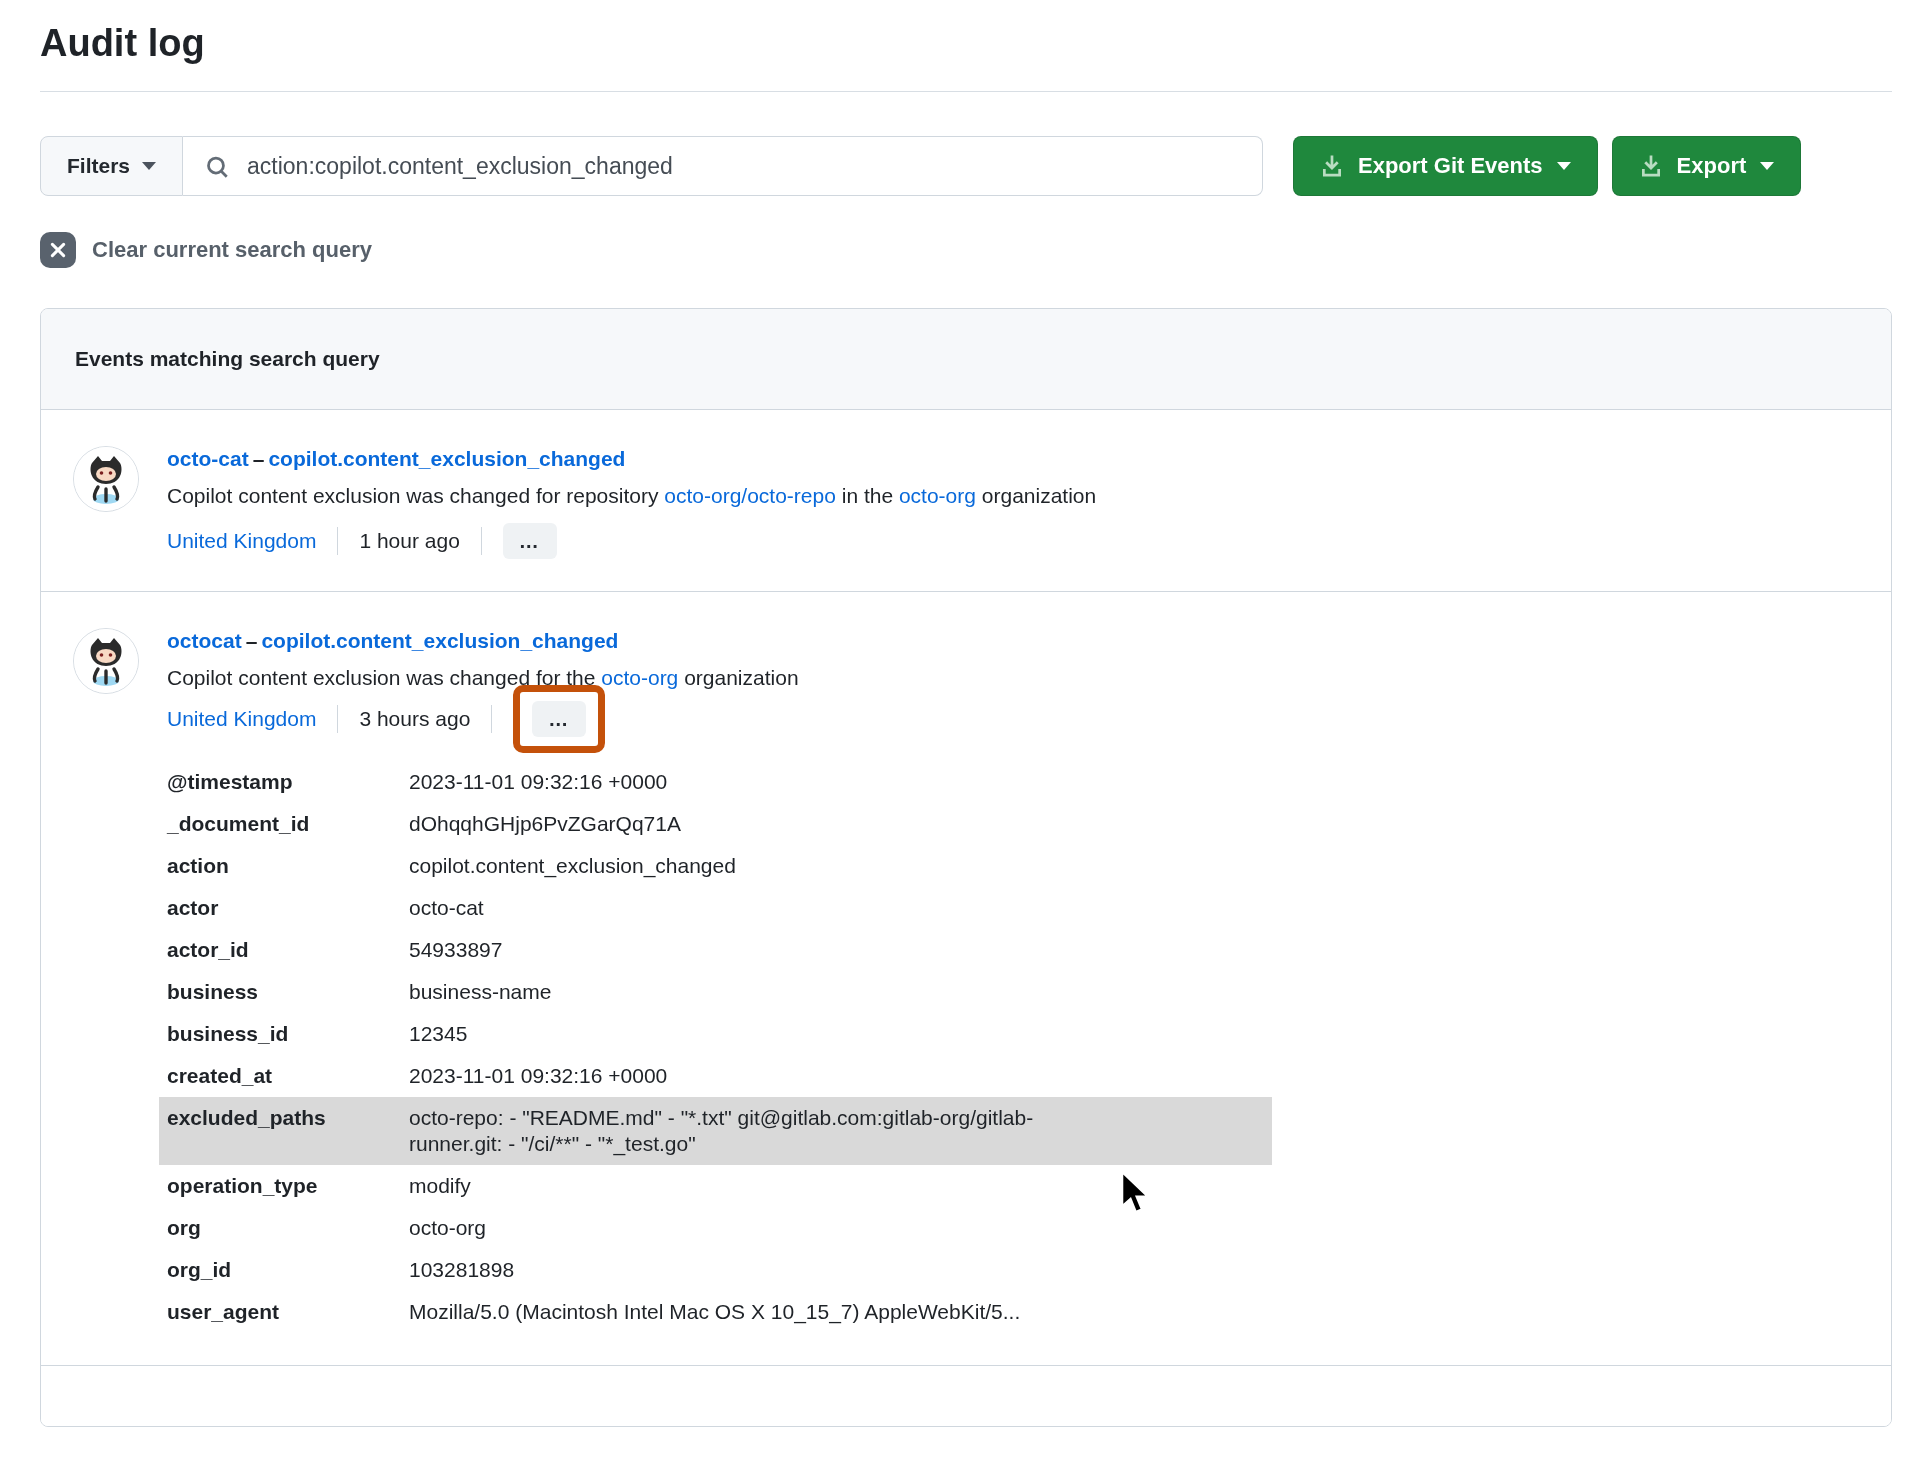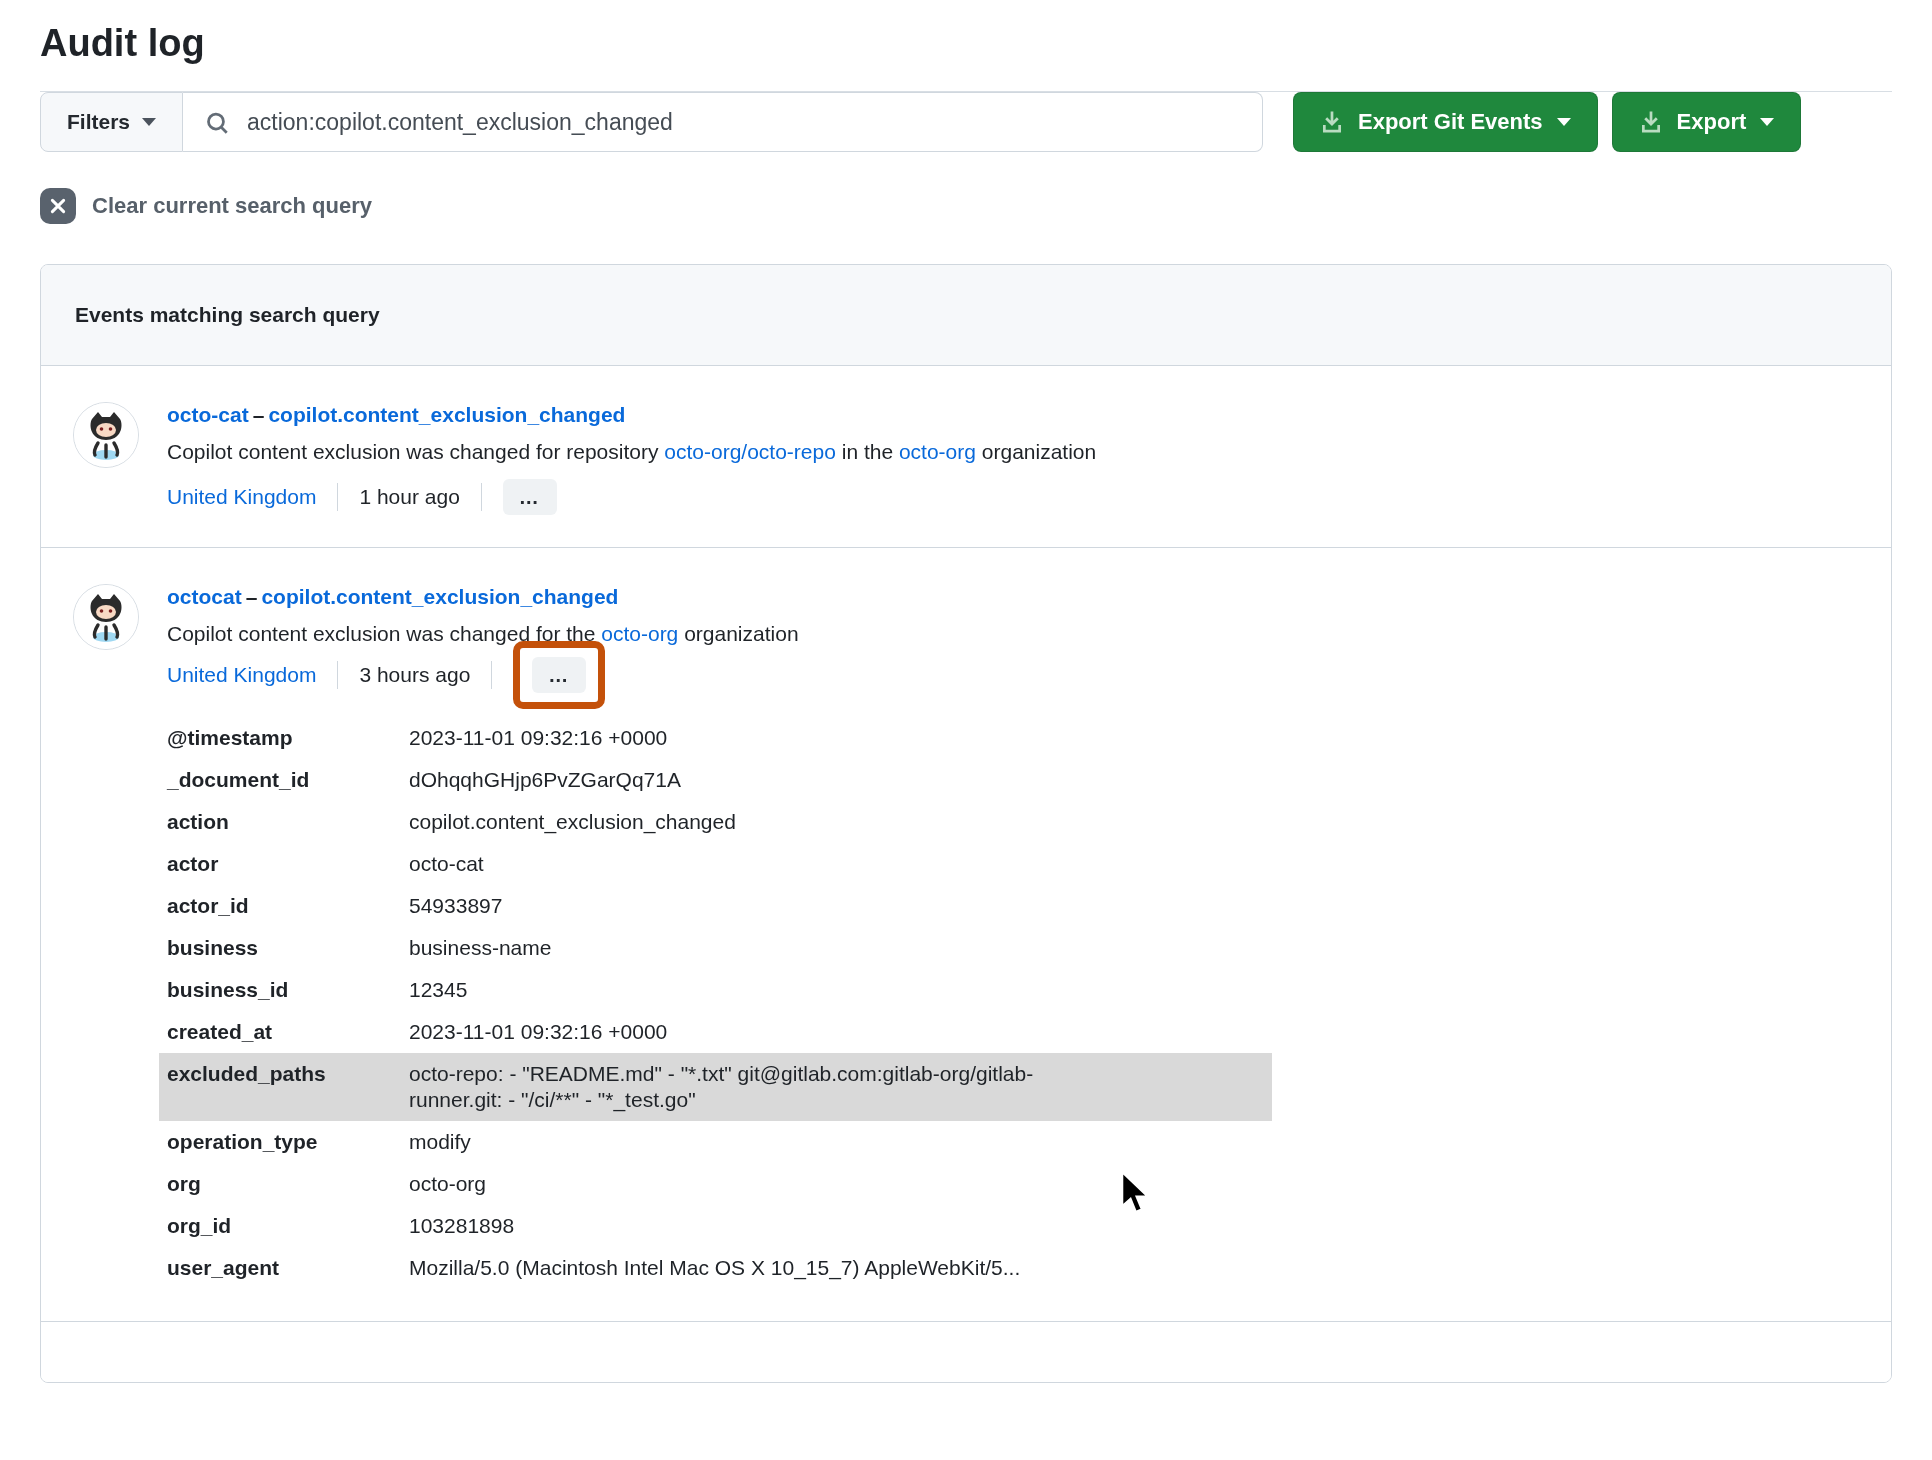--- a/index.html
+++ b/index.html
@@ -10,21 +10,21 @@
   html,body{margin:0;padding:0;}
   body{
     width:1932px;height:1460px;overflow:hidden;background:#ffffff;
     font-family:"Liberation Sans",sans-serif;color:var(--fg);font-size:20px;
     position:relative;
   }
   .page{padding:0 40px;}
   .page-title{font-size:38px;font-weight:600;margin:22px 0 26px;color:var(--fg);}
   .title-rule{border:none;border-top:1px solid #d8dee4;margin:0;}
   
-  .toolbar{display:flex;align-items:stretch;height:60px;}
+  .toolbar{display:flex;align-items:stretch;margin-top:44px;height:60px;}
   .filter-group{display:flex;flex:1 1 auto;max-width:1223px;}
   .filters-btn{
     display:flex;align-items:center;gap:12px;padding:0 26px;background:var(--muted-bg);
     border:1px solid var(--border);border-radius:8px 0 0 8px;font-weight:600;font-size:21px;
     color:#24292f;cursor:pointer;white-space:nowrap;
   }
   .caret{width:0;height:0;border-left:7px solid transparent;border-right:7px solid transparent;border-top:8px solid #4b535d;display:inline-block;}
   .caret.white{border-top-color:#ffffff;}
   .search-box{
     flex:1 1 auto;display:flex;align-items:center;gap:16px;background:#fff;

